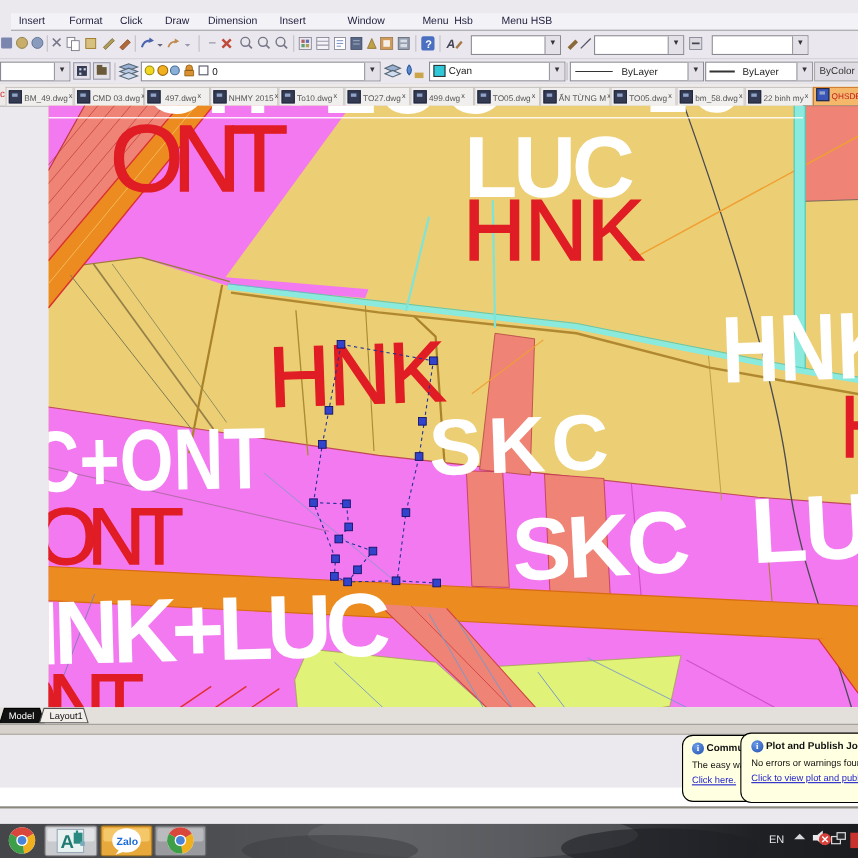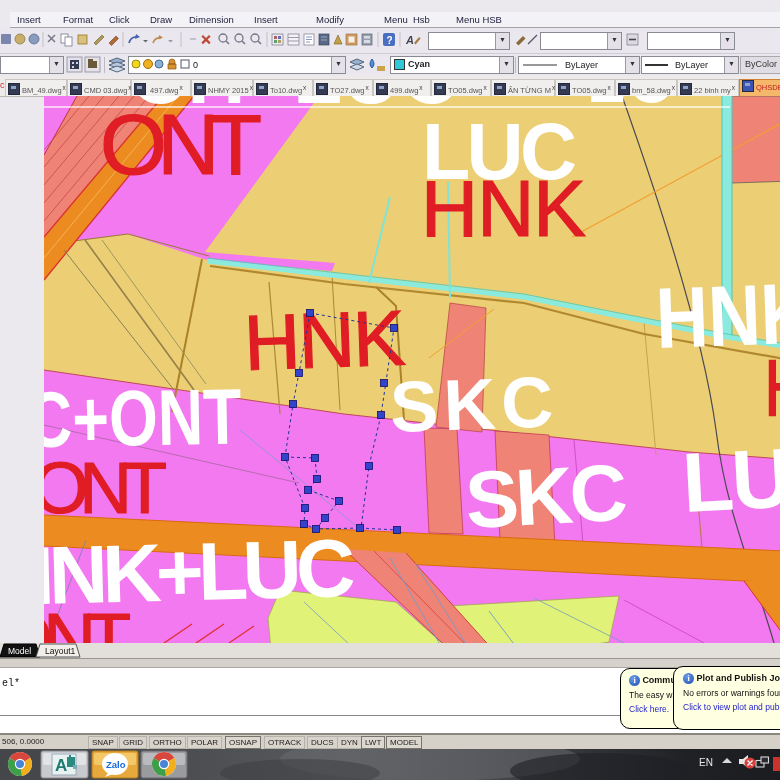--- a/index.html
+++ b/index.html
@@ -31,34 +31,34 @@
 #cmdline{left:0;top:716px;width:780px;height:17px;background:#fff;border-bottom:2px solid #8a877f;}
 
 #statusbar{left:0;top:735px;width:780px;height:14px;background:#d5d1c9;font-size:8px;color:#222;}
 .sbtn{position:absolute;top:1px;height:11px;line-height:11px;padding:0 3px;border:1px solid #b5b2aa;background:#d8d4cc;}
 .sbtn.on{border:1px solid #77746c;background:#dcd8d0;}
 
 #taskbar{left:0;top:749px;width:780px;height:31px;background:linear-gradient(90deg,#45464a 0%,#4d4e52 25%,#5a5b5f 45%,#4a4b50 60%,#333438 75%,#202125 88%,#1b1c20 100%);}
 
 .balloon{position:absolute;background:#ffffe1;border:1.5px solid #000;border-radius:10px;font-size:8.5px;color:#111;}
 .balloon b{font-size:9px;}
-.balloon .lnk{color:#2222cc;}
+.balloon .lnk{color:#2222cc;text-decoration:underline;}
 .iico{display:inline-block;width:11px;height:11px;border-radius:50%;background:radial-gradient(circle at 35% 30%,#6b9ae8,#1e4fb0);color:#fff;font-size:8px;font-weight:bold;text-align:center;line-height:11px;font-family:"Liberation Serif",serif;}
 </style>
 </head>
 <body>
 <div id="screen">
   <div id="menubar" class="abs">
     <span style="left:7px">Insert</span>
     <span style="left:53px">Format</span>
     <span style="left:99px">Click</span>
     <span style="left:140px">Draw</span>
     <span style="left:179px">Dimension</span>
     <span style="left:244px">Insert</span>
-    <span style="left:306px">Modify</span>
+    <span style="left:306px">Window</span>
     <span style="left:374px">Menu</span>
     <span style="left:403px">Hsb</span>
     <span style="left:446px">Menu HSB</span>
   </div>
   <div id="tb1" class="abs">
     <svg width="780" height="25">
       <g>
         <rect x="1" y="6" width="10" height="10" rx="1" fill="#7a86ae"></rect>
         <circle cx="20" cy="11" r="5" fill="#c8ae6a" stroke="#8a7a40" stroke-width="0.8"></circle>
         <circle cx="34" cy="11" r="5" fill="#8a9cbe" stroke="#5a6a90" stroke-width="0.8"></circle>
@@ -159,21 +159,21 @@
         <rect x="52" y="3" width="8" height="8" fill="#fff" stroke="#556"></rect>
       </svg><span style="position:absolute;left:64px;top:1px;color:#111">0</span>
       <span class="arr">▼</span>
     </div>
     <svg width="40" height="22" style="position:absolute;left:348px;top:0">
       <path d="M2,8 l7,-3 7,3 -7,3z" fill="#9ab0d0" stroke="#567"></path>
         <path d="M2,13 l7,-3 7,3 -7,3z" fill="#d0dcee" stroke="#567"></path>
       <path d="M24,5 q4,5 0,9 q-4,-4 0,-9" fill="#5a8ad0" stroke="#2a5aa0"></path>
         <rect x="29" y="12" width="8" height="5" fill="#caa54a"></rect>
     </svg>
-    <div class="combo" style="left:390px;top:2px;width:122px;font-weight:bold;">
+    <div class="combo" style="left:390px;top:2px;width:122px;">
       <span style="display:inline-block;width:9px;height:9px;background:#30c8d8;border:1px solid #333;margin:2px 3px 0 3px;vertical-align:top"></span>Cyan
       <span class="arr">▼</span>
     </div>
     <div class="vsep" style="left:515px;top:3px;height:16px;"></div>
     <div class="combo" style="left:518px;top:2px;width:120px;">
       <svg width="40" height="12">
           <line x1="4" y1="8" x2="38" y2="8" stroke="#333"></line>
         </svg><span style="position:absolute;left:46px;top:1px">ByLayer</span>
       <span class="arr">▼</span>
     </div>
@@ -343,37 +343,21 @@
   </div>
   <div id="modelrow" class="abs">
     <svg width="120" height="15" style="position:absolute;left:0;top:0">
       <polygon points="4,1 36,1 40,14 0,14" fill="#111" stroke="#000"></polygon>
       <text x="8" y="10.5" fill="#fff" font-size="8.5">Model</text>
       <polygon points="40,1 76,1 80,14 36,14" fill="#f2efeb" stroke="#555"></polygon>
       <text x="45" y="10.5" fill="#111" font-size="8.5">Layout1</text>
     </svg>
   </div>
   <div id="scrollstrip" class="abs"></div>
-  <div id="cmdhist" class="abs">
-      <span style="position:absolute;left:2px;top:10px">el*</span>
-    </div>
   <div id="cmdline" class="abs"></div>
-  <div id="statusbar" class="abs">
-    <span style="position:absolute;left:2px;top:2px">506, 0.0000</span>
-    <span class="sbtn" style="left:88px">SNAP</span>
-    <span class="sbtn" style="left:119px">GRID</span>
-    <span class="sbtn" style="left:149px">ORTHO</span>
-    <span class="sbtn" style="left:187px">POLAR</span>
-    <span class="sbtn on" style="left:225px">OSNAP</span>
-    <span class="sbtn" style="left:264px">OTRACK</span>
-    <span class="sbtn" style="left:307px">DUCS</span>
-    <span class="sbtn" style="left:337px">DYN</span>
-    <span class="sbtn on" style="left:361px">LWT</span>
-    <span class="sbtn on" style="left:386px">MODEL</span>
-  </div>
   <div id="taskbar" class="abs">
     <svg width="780" height="31">
       <defs>
         <radialGradient id="chr" cx="0.5" cy="0.5" r="0.5">
           <stop offset="0%" stop-color="#fff"></stop>
             <stop offset="45%" stop-color="#4a90e2"></stop>
             <stop offset="46%" stop-color="#fff"></stop>
             <stop offset="100%" stop-color="#fff"></stop>
         </radialGradient>
       </defs>

